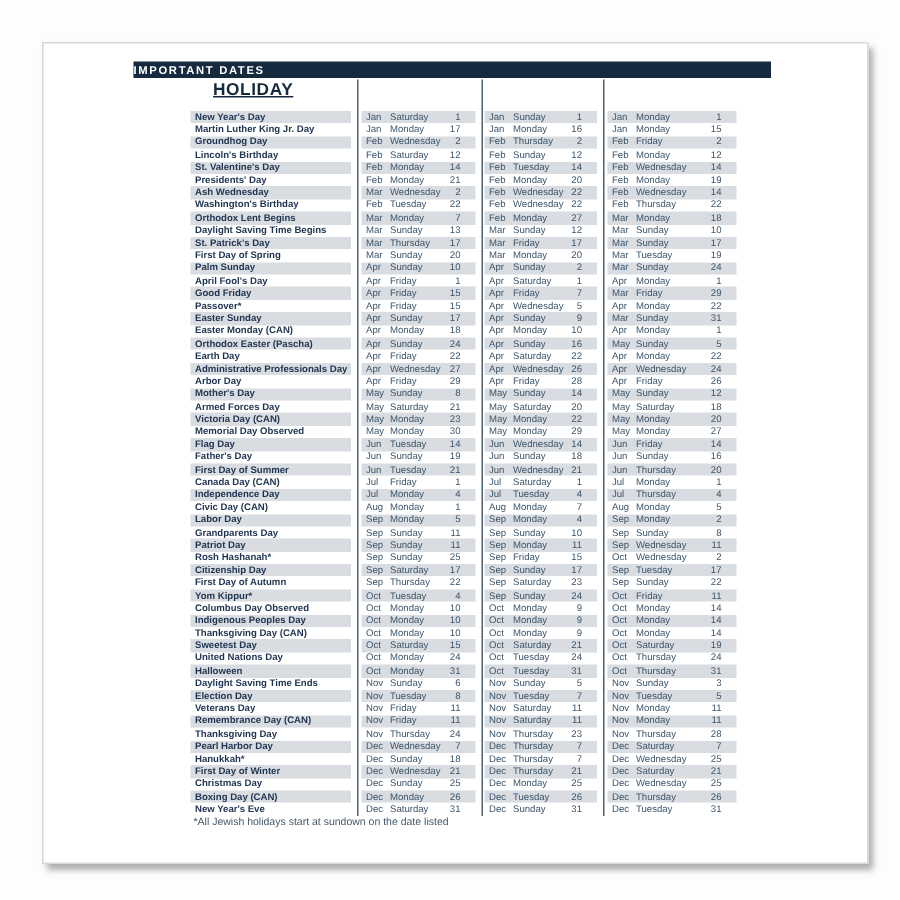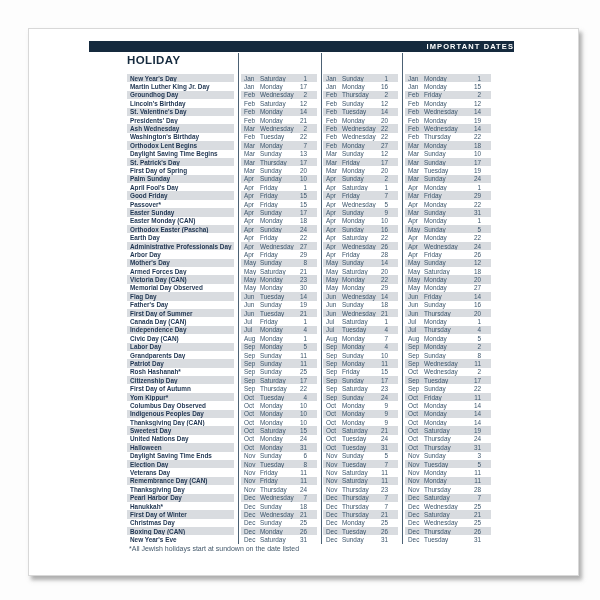--- a/index.html
+++ b/index.html
@@ -2,23 +2,23 @@
 <html><head>
 <meta charset="utf-8">
 <style>
   html,body{margin:0;padding:0;background:#ffffff;}
   .canvas{position:relative;width:600px;height:600px;background:#fdfdfd;overflow:hidden;
           font-family:"Liberation Sans", sans-serif;}
   .page{position:absolute;left:28px;top:28px;width:549px;height:546px;background:#ffffff;
         border:1px solid #d8d8d8;box-shadow:3px 4px 4px rgba(110,110,110,0.55);}
   .banner{position:absolute;left:60px;top:12px;width:425px;height:11px;background:#152a3e;
           color:#ffffff;font-size:7.5px;font-weight:bold;letter-spacing:1.1px;
-          text-align:right;line-height:11.5px;}
-  .section-title{position:absolute;left:98px;top:25px;font-size:11.5px;font-weight:bold;
-          color:#152a3e;letter-spacing:0.4px;}
+          text-align:left;line-height:11.5px;}
+  .section-title{position:absolute;left:113px;top:25px;font-size:11.5px;font-weight:bold;
+          color:#152a3e;text-decoration:underline;letter-spacing:0.4px;}
   .divider{position:absolute;top:24px;width:1px;height:491px;background:#4c6174;}
   .d1{left:209px}.d2{left:292px}.d3{left:373px}
   .rows{position:absolute;left:98px;top:45px;width:364px;}
   .row{display:flex;height:8.4px;}
   .row:nth-child(odd) .cell{background:#d9dce0;}
   .cell{height:8.4px;display:flex;align-items:center;font-size:6.4px;color:#3c556b;
         box-sizing:border-box;overflow:hidden;white-space:nowrap;}
   .name{width:107px;padding-left:3px;margin-right:7px;font-weight:bold;color:#1e3450;}
   .g1{width:76px;margin-right:6px;}
   .g2{width:75px;margin-right:7px;}

